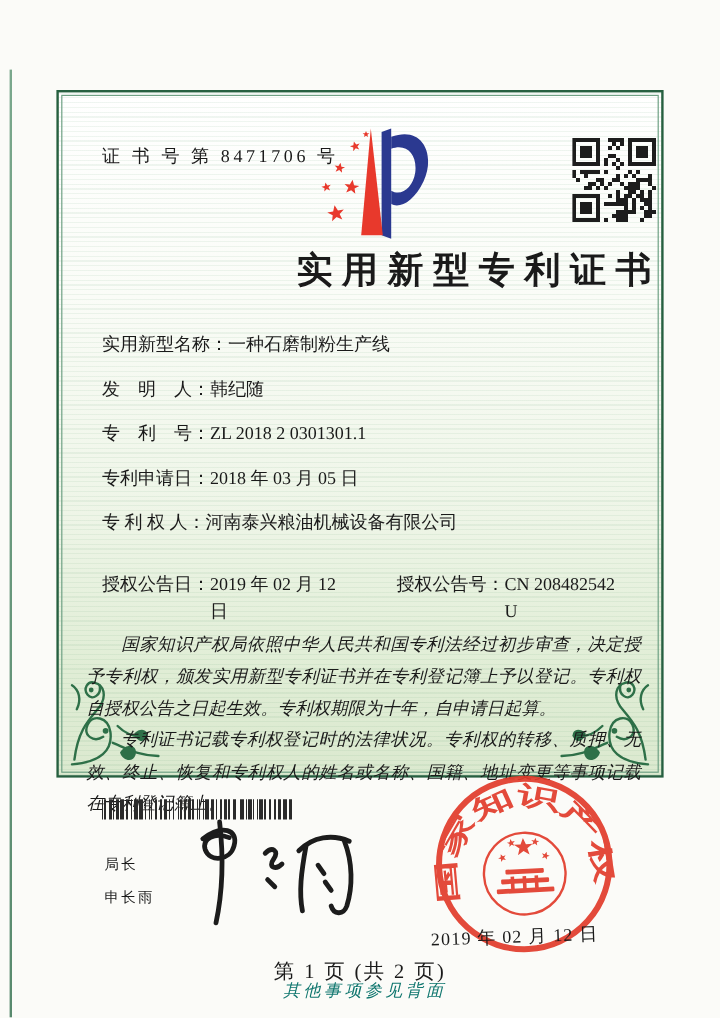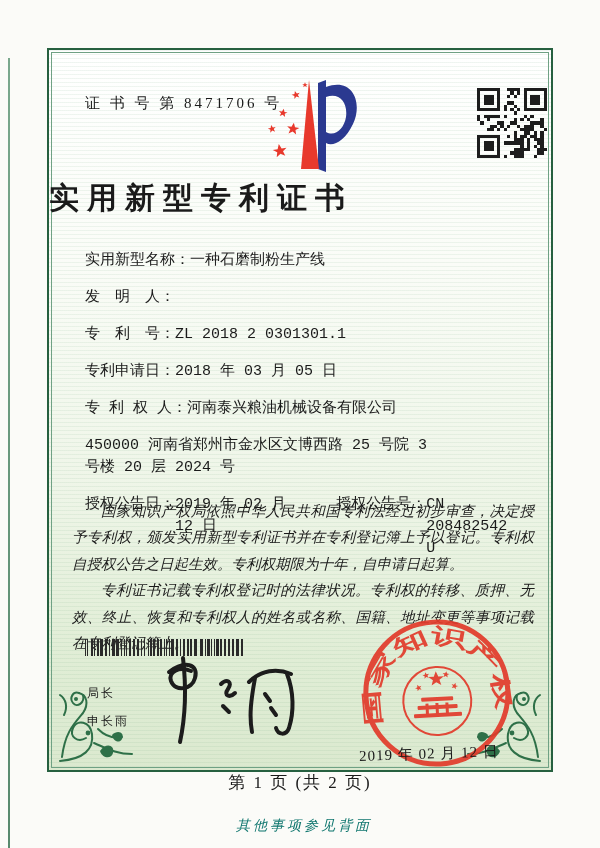--- a/index.html
+++ b/index.html
@@ -7,39 +7,39 @@
     width:600px;height:848px;position:relative;overflow:hidden;
     background:#fbfbf8;
     font-family:"Liberation Serif","DejaVu Serif",serif;
     color:#1a1a1a;
   }
   .edge-line{
     position:absolute;left:8px;top:58px;width:2px;height:790px;
     background:linear-gradient(180deg,#5a9372,#2f6d4b);opacity:.8;
   }
   .frame{
-    position:absolute;left:47px;top:48px;width:506px;height:724px;
+    position:absolute;left:47px;top:75px;width:506px;height:573px;
     border:2px solid #266040;box-sizing:border-box;
     background:
       repeating-linear-gradient(180deg, rgba(104,164,120,.10) 0 1px, rgba(0,0,0,0) 1px 4px),
       linear-gradient(180deg,#ffffff 0%,#fafcf7 30%,#eef5e7 62%,#e0edd5 85%,#dbe9cf 100%);
   }
   .frame-inner{
     position:absolute;left:2px;top:2px;right:2px;bottom:2px;
     border:1px solid #6fa184;pointer-events:none;
   }
   .cert-no{position:absolute;left:36px;top:44px;font-size:15px;letter-spacing:3px;}
   .logo{position:absolute;left:214px;top:27px;}
   .qr{position:absolute;left:428px;top:38px;}
   .title{
-    position:absolute;left:0;top:128px;width:100%;text-align:left;
+    position:absolute;left:0;top:128px;width:100%;text-align:right;
     font-size:30px;font-weight:700;letter-spacing:8px;
   }
   .fields{position:absolute;left:36px;top:200px;width:440px;font-size:15px;}
-  .frow{display:flex;margin-bottom:15px;line-height:22px;font-family:Liberation Mono, monospace;}
+  .frow{display:flex;margin-bottom:15px;line-height:22px;}
   .flabel{flex:0 0 auto;white-space:nowrap;}
   .fvalue{flex:1 1 auto;}
   .frow-addr .fvalue{max-width:352px;}
   .flabel2{margin-left:34px;white-space:nowrap;}
   .paras{
     position:absolute;left:23px;top:449px;width:462px;
     font-size:14.5px;line-height:1.82;font-style:italic;text-align:justify;font-family:Liberation Mono, monospace;
   }
   .paras p{margin:0;text-indent:2em;}
   .barcode{position:absolute;left:36px;top:589px;}
@@ -337,35 +337,35 @@
 
   <div class="title">实用新型专利证书</div>
 
   <div class="fields">
     <div class="frow">
       <span class="flabel">实用新型名称：</span>
       <span class="fvalue">一种石磨制粉生产线</span>
     </div>
     <div class="frow">
       <span class="flabel">发　明　人：</span>
+      <span class="fvalue">韩纪随</span>
     </div>
     <div class="frow">
       <span class="flabel">专　利　号：</span>
       <span class="fvalue">ZL 2018 2 0301301.1</span>
     </div>
     <div class="frow">
       <span class="flabel">专利申请日：</span>
       <span class="fvalue">2018 年 03 月 05 日</span>
     </div>
     <div class="frow">
       <span class="flabel">专 利 权 人：</span>
       <span class="fvalue">河南泰兴粮油机械设备有限公司</span>
     </div>
     <div class="frow frow-addr">
-      <span class="fvalue">450000 河南省郑州市金水区文博西路 25 号院 3 号楼 20 层 2024 号</span>
     </div>
     <div class="frow">
       <span class="flabel">授权公告日：</span>
       <span>2019 年 02 月 12 日</span>
       <span class="flabel flabel2">授权公告号：</span>
       <span>CN 208482542 U</span>
     </div>
   </div>
 
   <div class="paras">

